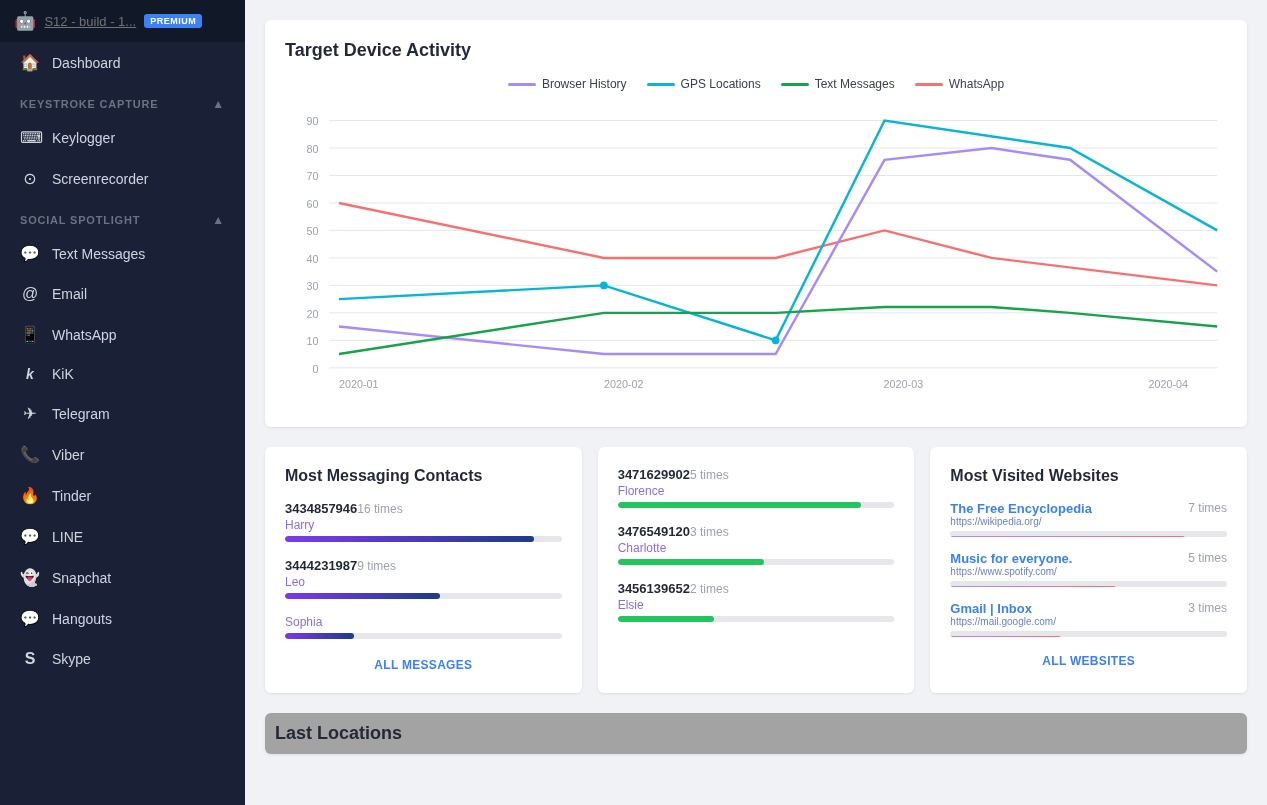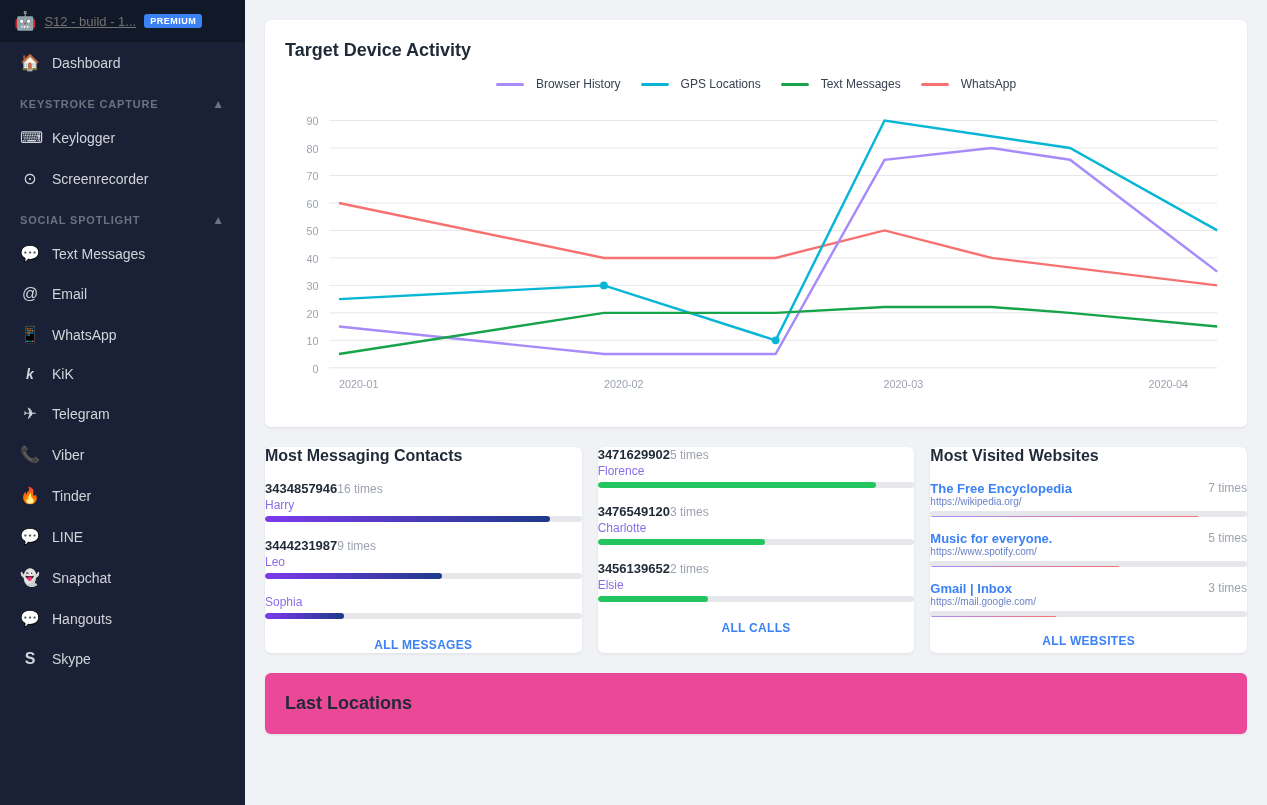--- a/index.html
+++ b/index.html
@@ -19,29 +19,29 @@
     
     .main { flex: 1; overflow-y: auto; background: #f0f2f5; padding: 0; }
     .main-inner { padding: 20px; }
 
     
     .card { background: #fff; border-radius: 6px; box-shadow: 0 1px 3px rgba(0,0,0,0.08); margin-bottom: 20px; padding: 20px; }
     .card-title { font-size: 18px; font-weight: 600; color: #1f2937; margin-bottom: 16px; }
 
     
     .chart-legend { display: flex; gap: 20px; justify-content: center; margin-bottom: 12px; flex-wrap: wrap; }
-    .legend-item { display: flex; align-items: center; gap: 12px; font-size: 12px; color: #374151; }
+    .legend-item { display: flex; align-items: center; gap: 6px; font-size: 12px; color: #374151; }
     .legend-dot { width: 28px; height: 3px; border-radius: 2px; }
 
     
     .chart-wrap { width: 100%; overflow: hidden; }
 
     
     .cards-grid { display: grid; grid-template-columns: 1fr 1fr 1fr; gap: 16px; margin-bottom: 20px; }
-    .stat-card { background: #fff; border-radius: 6px; box-shadow: 0 1px 3px rgba(0,0,0,0.08); }
+    .stat-card { background: #fff; border-radius: 6px; box-shadow: 0 1px 3px rgba(0,0,0,0.08); padding: 20px; }
     .stat-card-title { font-size: 16px; font-weight: 600; color: #1f2937; margin-bottom: 16px; }
 
     .contact-row { margin-bottom: 16px; }
     .contact-row-top { display: flex; align-items: baseline; margin-bottom: 2px; }
     .contact-number { font-size: 13px; font-weight: 600; color: #1f2937; }
     .contact-name { font-size: 12px; color: #8a6de9; margin-bottom: 4px; }
     .contact-times { font-size: 12px; color: #9ca3af; }
     .contact-bar-bg { height: 6px; background: #e5e7eb; border-radius: 3px; overflow: hidden; margin-top: 4px; }
     .contact-bar { height: 6px; border-radius: 3px; }
 
@@ -50,21 +50,21 @@
     .website-title { font-size: 13px; font-weight: 600; color: #3b82f6; }
     .website-url { font-size: 10px; color: #6b82c6; margin-bottom: 4px; }
     .website-times { font-size: 12px; color: #9ca3af; }
     .website-bar { height: 5px; border-radius: 3px; margin-top: 5px; }
 
     .all-link { text-align: center; margin-top: 12px; }
     .all-link a { font-size: 12px; font-weight: 600; color: #3b82f6; text-decoration: none; letter-spacing: 0.3px; }
 
     
     .last-locations-title { font-size: 18px; font-weight: 600; color: #1f2937; }
-    .section-card { background: #ec4899; border-radius: 6px; box-shadow: 0 1px 3px rgba(0,0,0,0.08); padding: 20px; }
+    .section-card { background: #a3a3a3; border-radius: 6px; box-shadow: 0 1px 3px rgba(0,0,0,0.08); padding: 10px; }
 
     
     .bar-msg-1 { background: linear-gradient(to right, #7c3aed, #1e3a8a); width: 90%; }
     .bar-msg-2 { background: linear-gradient(to right, #7c3aed, #1e3a8a); width: 56%; }
     .bar-msg-3 { background: linear-gradient(to right, #7c3aed, #1e3a8a); width: 25%; }
 
     
     .bar-call-1 { background: #22c55e; width: 88%; }
     .bar-call-2 { background: #22c55e; width: 53%; }
     .bar-call-3 { background: #22c55e; width: 35%; }
@@ -287,23 +287,20 @@
           <div class="contact-row-top">
             <span class="contact-number">3456139652</span>
             <span class="contact-times">2 times</span>
           </div>
           <div class="contact-name">Elsie</div>
           <div class="contact-bar-bg">
             <div class="contact-bar bar-call-3"></div>
           </div>
         </div>
 
-        <div class="all-link">
-          <a href="#">ALL CALLS</a>
-        </div>
       </div>
 
       <div class="stat-card">
         <div class="stat-card-title">Most Visited Websites</div>
 
         <div class="website-row">
           <div class="website-row-top">
             <span class="website-title">The Free Encyclopedia</span>
             <span class="website-times">7 times</span>
           </div>

